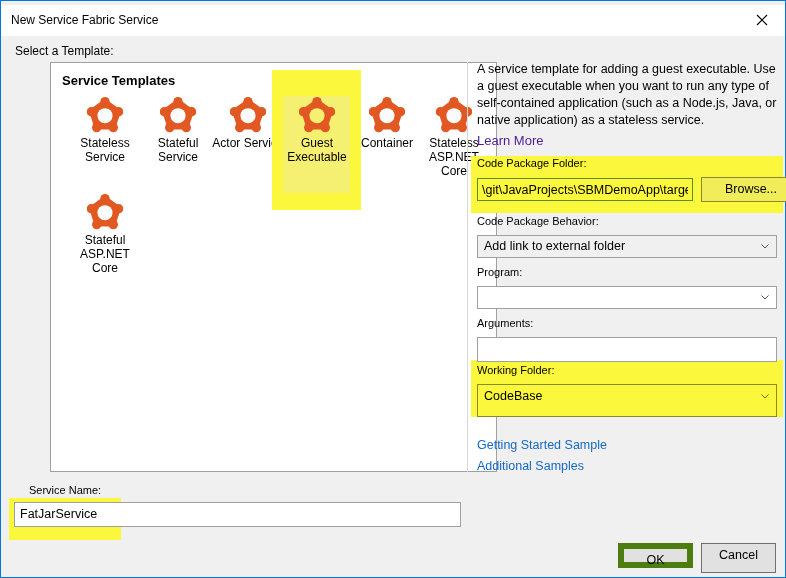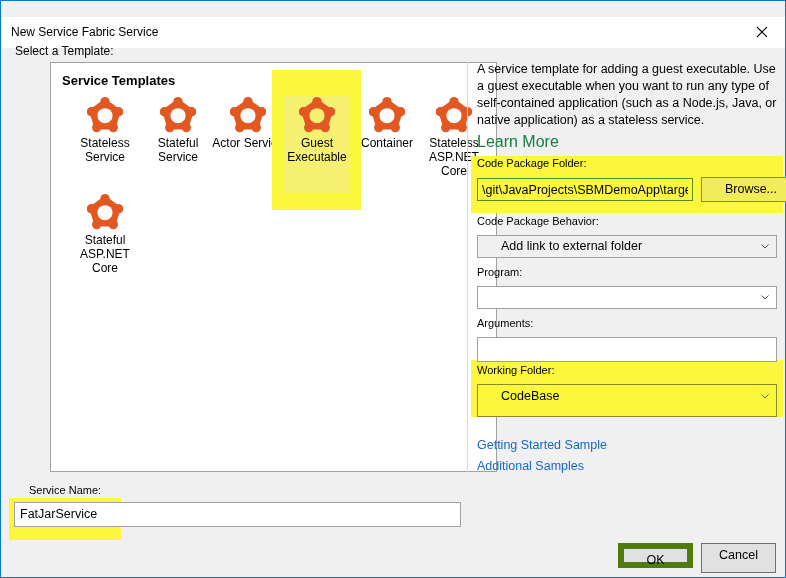--- a/index.html
+++ b/index.html
@@ -22,21 +22,21 @@
     width: 786px;
     height: 578px;
     box-sizing: border-box;
     border: 1px solid #0078d7;
     background: #f0f0f0;
   }
 
   
   #titlebar {
     position: absolute;
-    left: 0; top: 16px;
+    left: 0; top: 4px;
     width: 784px;
     height: 31px;
     background: #ffffff;
     box-sizing: border-box;
   }
   #title-text {
     position: absolute;
     left: 10px;
     top: 8px;
     font-size: 12px;
@@ -150,22 +150,22 @@
     top: 0;
     width: 300px;
     font-size: 12.5px;
     line-height: 17px;
     color: #000000;
   }
   #learn-more {
     position: absolute;
     left: 0;
     top: 72px;
-    font-size: 16px;
-    color: #15803d;
+    font-size: 13px;
+    color: #4c1d95;
     text-decoration: none;
     cursor: pointer;
   }
 
   .field-label {
     position: absolute;
     left: 0;
     font-size: 11px;
     color: #000000;
     white-space: nowrap;
@@ -193,21 +193,21 @@
 
   .combo {
     position: absolute;
     left: 0;
     height: 23px;
     box-sizing: border-box;
     border: 1px solid #a0a0a0;
     background: #f0f0f0;
     font-size: 12.5px;
     color: #000000;
-    padding-left: 23px;
+    padding-left: 6px;
     line-height: 21px;
     z-index: 3;
     cursor: default;
   }
   .combo.white { background: #ffffff; }
   .combo.yellowbg { background: #faf73c; border-color: #8a8a2a; }
   .combo .chev {
     position: absolute;
     right: 7px;
     top: 8px;

